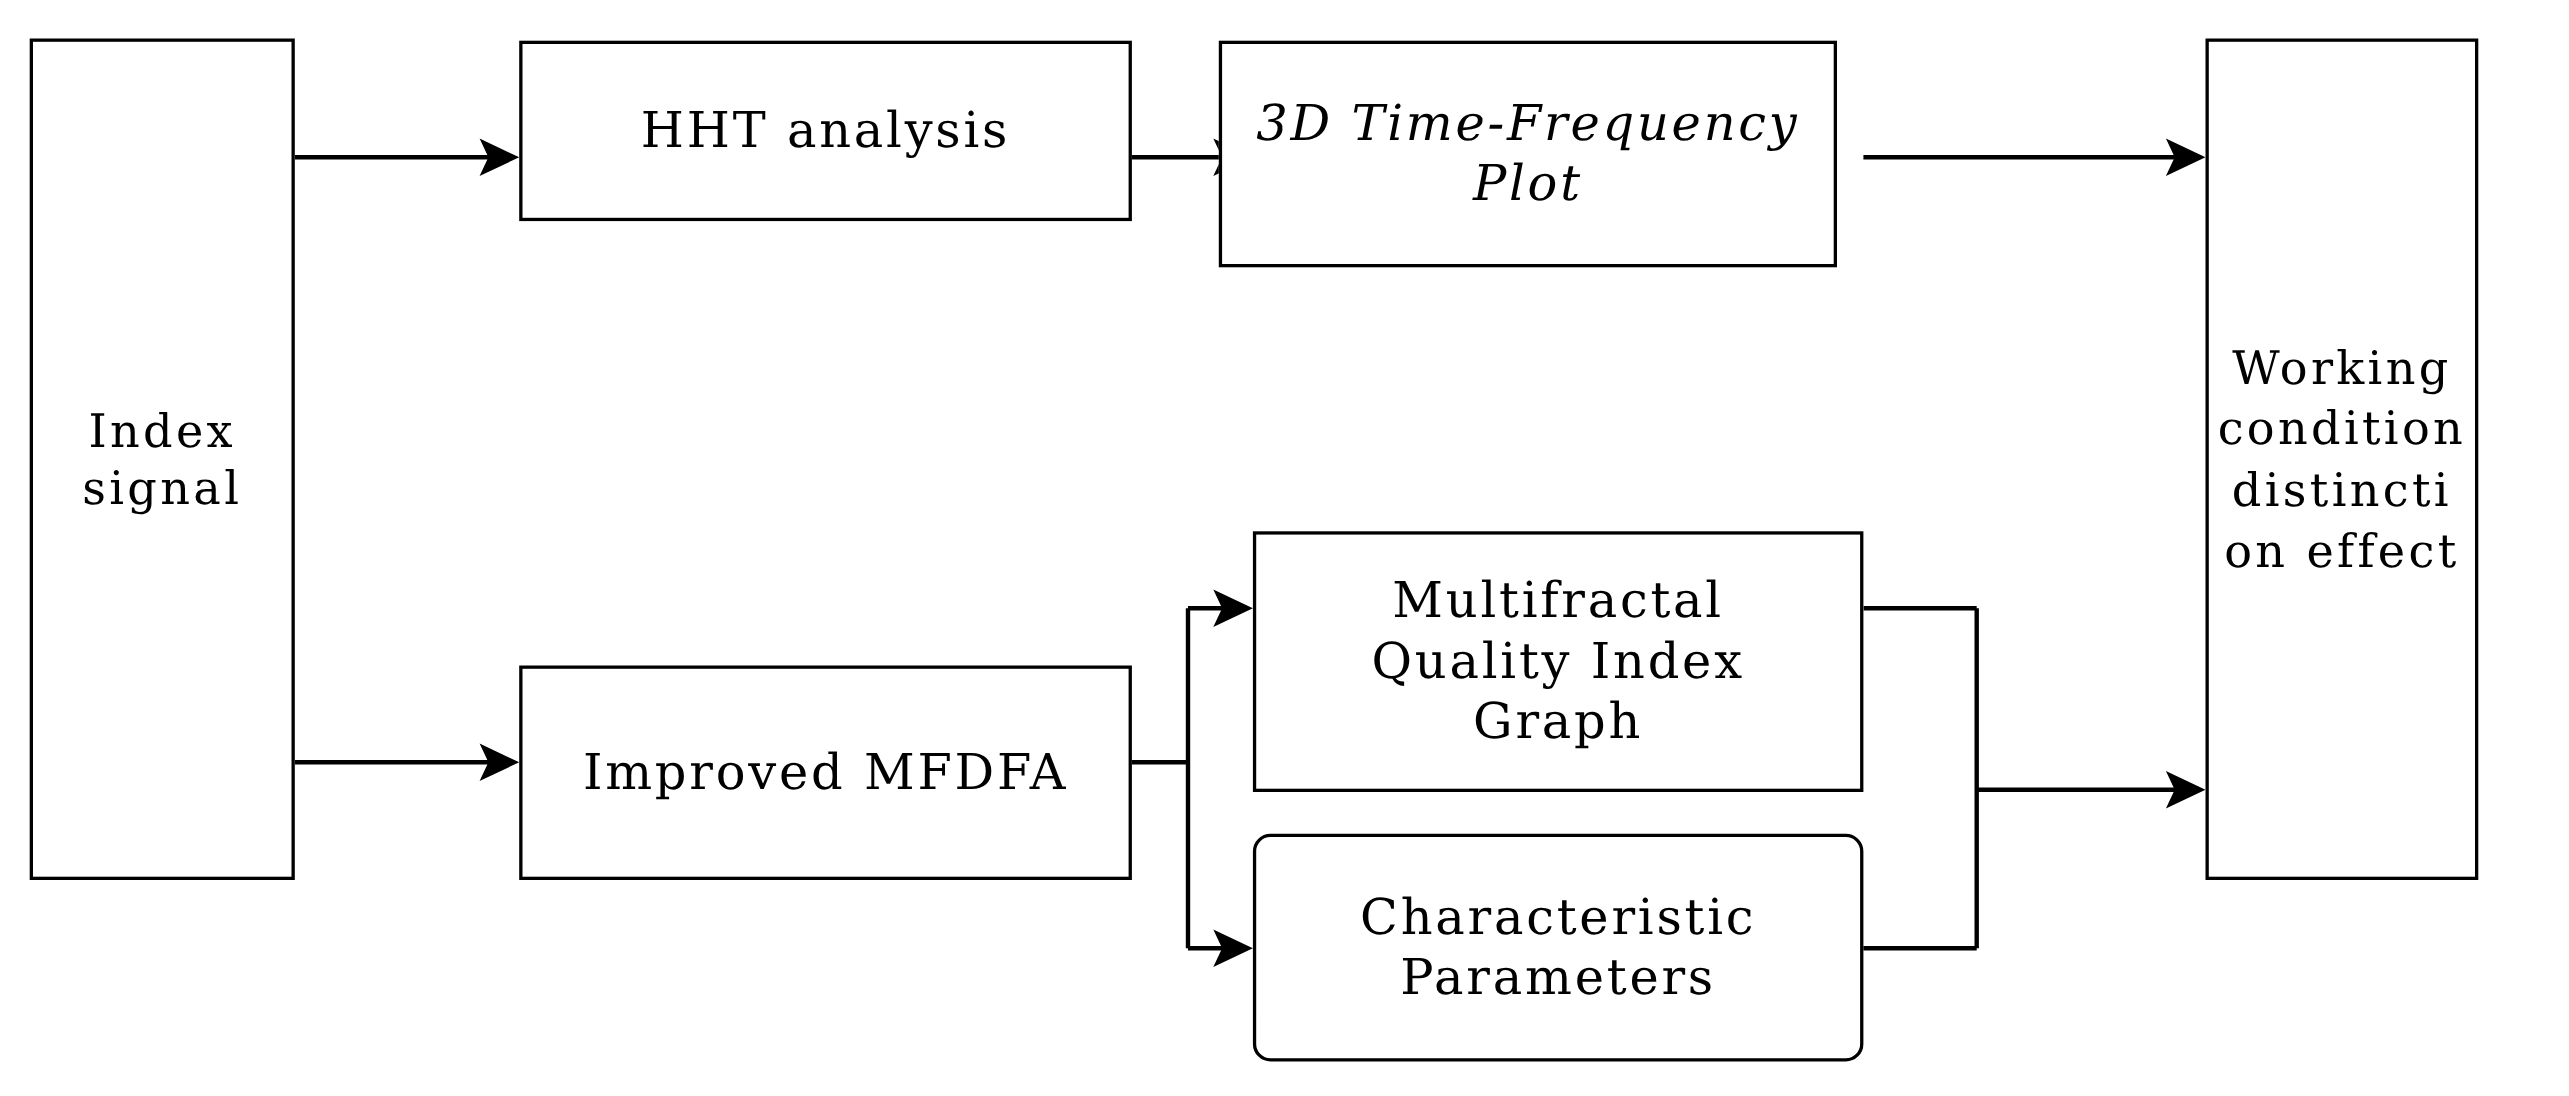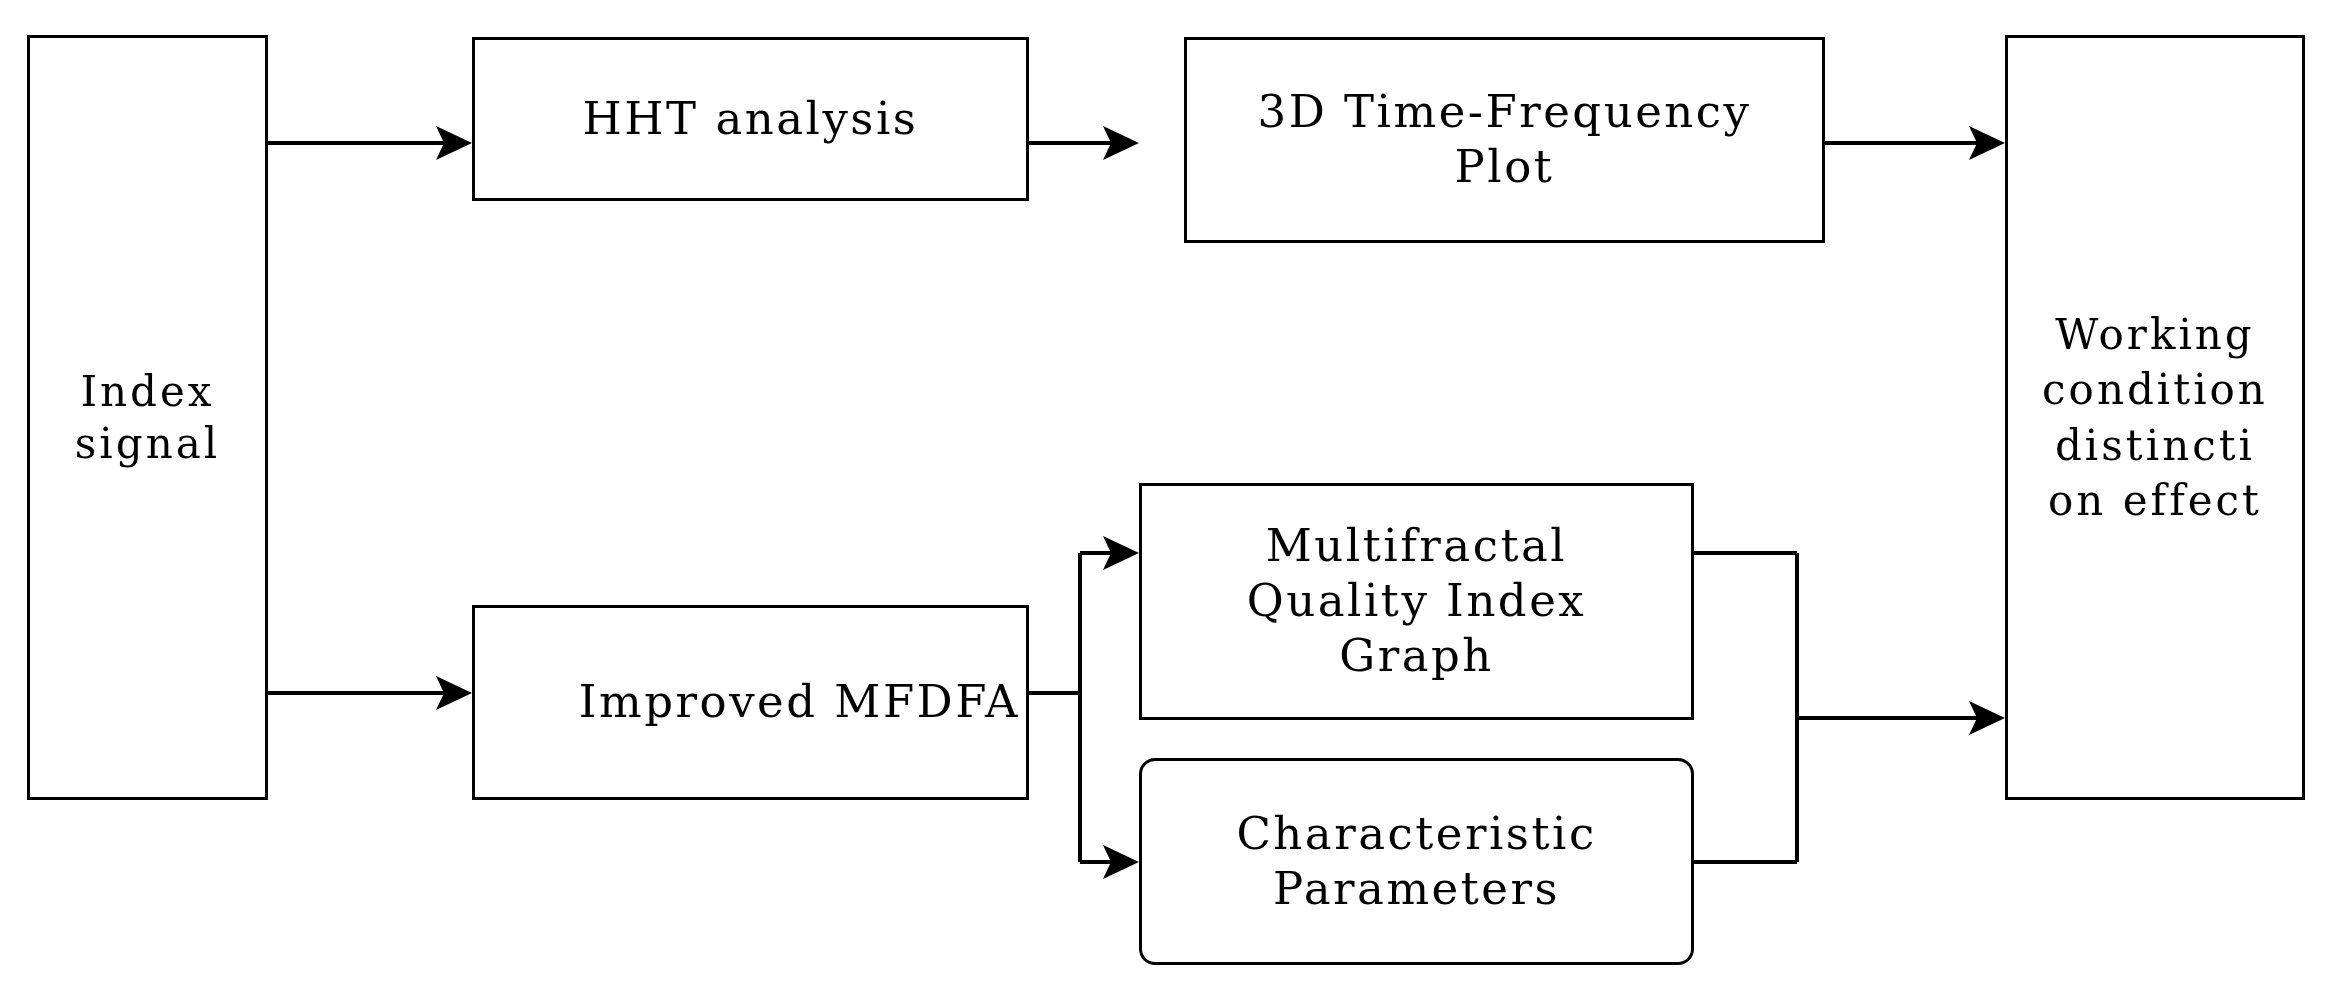--- a/index.html
+++ b/index.html
@@ -34,33 +34,33 @@
     font-size: 44px;
     line-height: 1.22;
     letter-spacing: 2.5px;
     white-space: pre-line;
     padding: 0 6px;
     box-sizing: border-box;
   }
   
   #node-fault-signal   { left: 27px;   top: 35px;  width: 241px; height: 765px; }
   #node-hht-analysis   { left: 472px;  top: 37px;  width: 557px; height: 164px; }
-  #node-3d-plot        { left: 1184px; top: 37px;  width: 641px; height: 206px; }
-  #node-working-cond   { left: 2005px; top: 35px;  width: 300px; height: 765px; }
+  #node-3d-plot        { left: 1108px; top: 37px;  width: 562px; height: 206px; font-style: italic; }
+  #node-working-cond   { left: 2005px; top: 35px;  width: 248px; height: 765px; }
   #node-improved-mfdfa { left: 472px;  top: 605px; width: 557px; height: 195px; }
   #node-mqi-graph      { left: 1139px; top: 435px; width: 555px; height: 237px; margin-top: 48px; }
   #node-char-params    { left: 1139px; top: 758px; width: 555px; height: 207px; border-radius: 16px; }
 
   #node-fault-signal .label  { font-size: 42px; letter-spacing: 3px; }
   #node-working-cond .label  { font-size: 42px; letter-spacing: 3px; line-height: 1.32; }
   #node-3d-plot .label       { font-size: 45px; }
   #node-mqi-graph .label     { font-size: 45px; }
   #node-char-params .label   { font-size: 45px; }
   #node-hht-analysis .label  { font-size: 45px; }
-  #node-improved-mfdfa .label{ font-size: 45px; text-align: right; }
+  #node-improved-mfdfa .label{ font-size: 45px; }
 
   #edges {
     position: absolute;
     left: 0; top: 0;
     width: 2335px;
     height: 996px;
     pointer-events: none;
   }
   .edge-line { stroke: #000000; stroke-width: 4; fill: none; }
   .edge-head { fill: #000000; stroke: none; }

